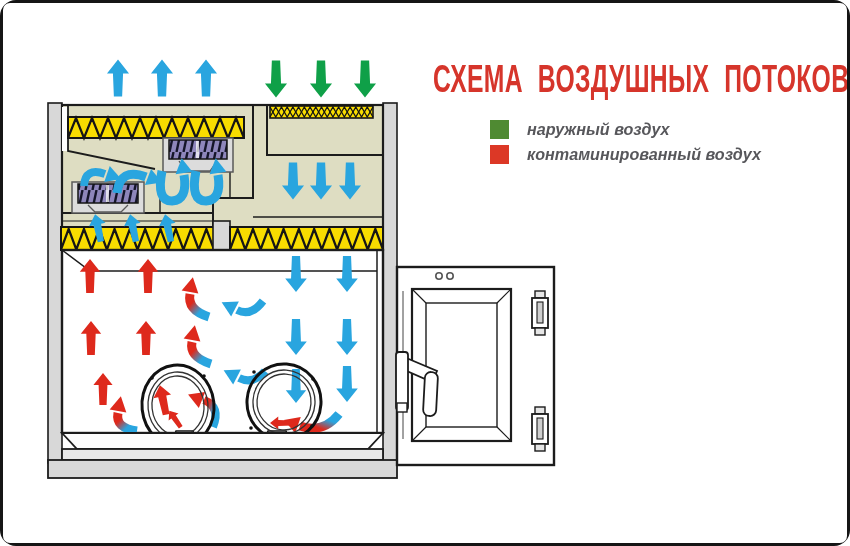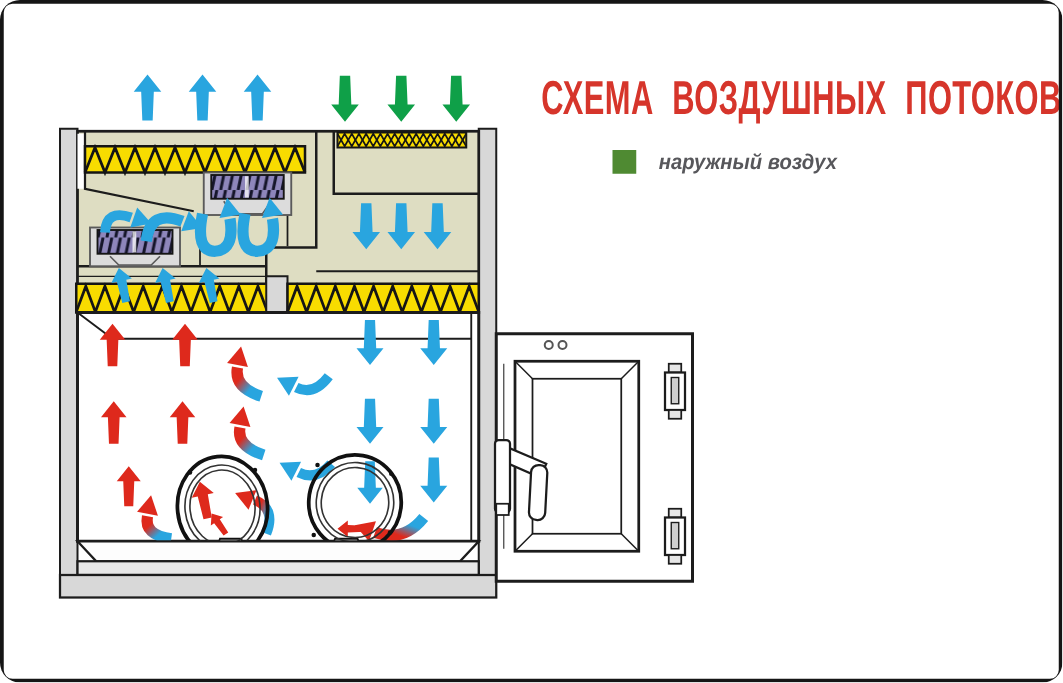--- a/index.html
+++ b/index.html
@@ -228,16 +228,20 @@
   </g>
 </svg>
 
 <div class="title" style="color: rgb(214, 53, 43);">СХЕМА ВОЗДУШНЫХ ПОТОКОВ</div>
 
 <div class="legend">
   <div class="legend-row">
     <div class="swatch" style="background: rgb(79, 138, 50);"></div>
     <div class="legend-label">наружный воздух</div>
   </div>
+  <div class="legend-row">
+    <div class="swatch" style="background: rgb(220, 56, 38);"></div>
+    <div class="legend-label">контаминированный воздух</div>
+  </div>
 </div>
 
 <div class="page-border"></div>
 </div>
 
 </body></html>

